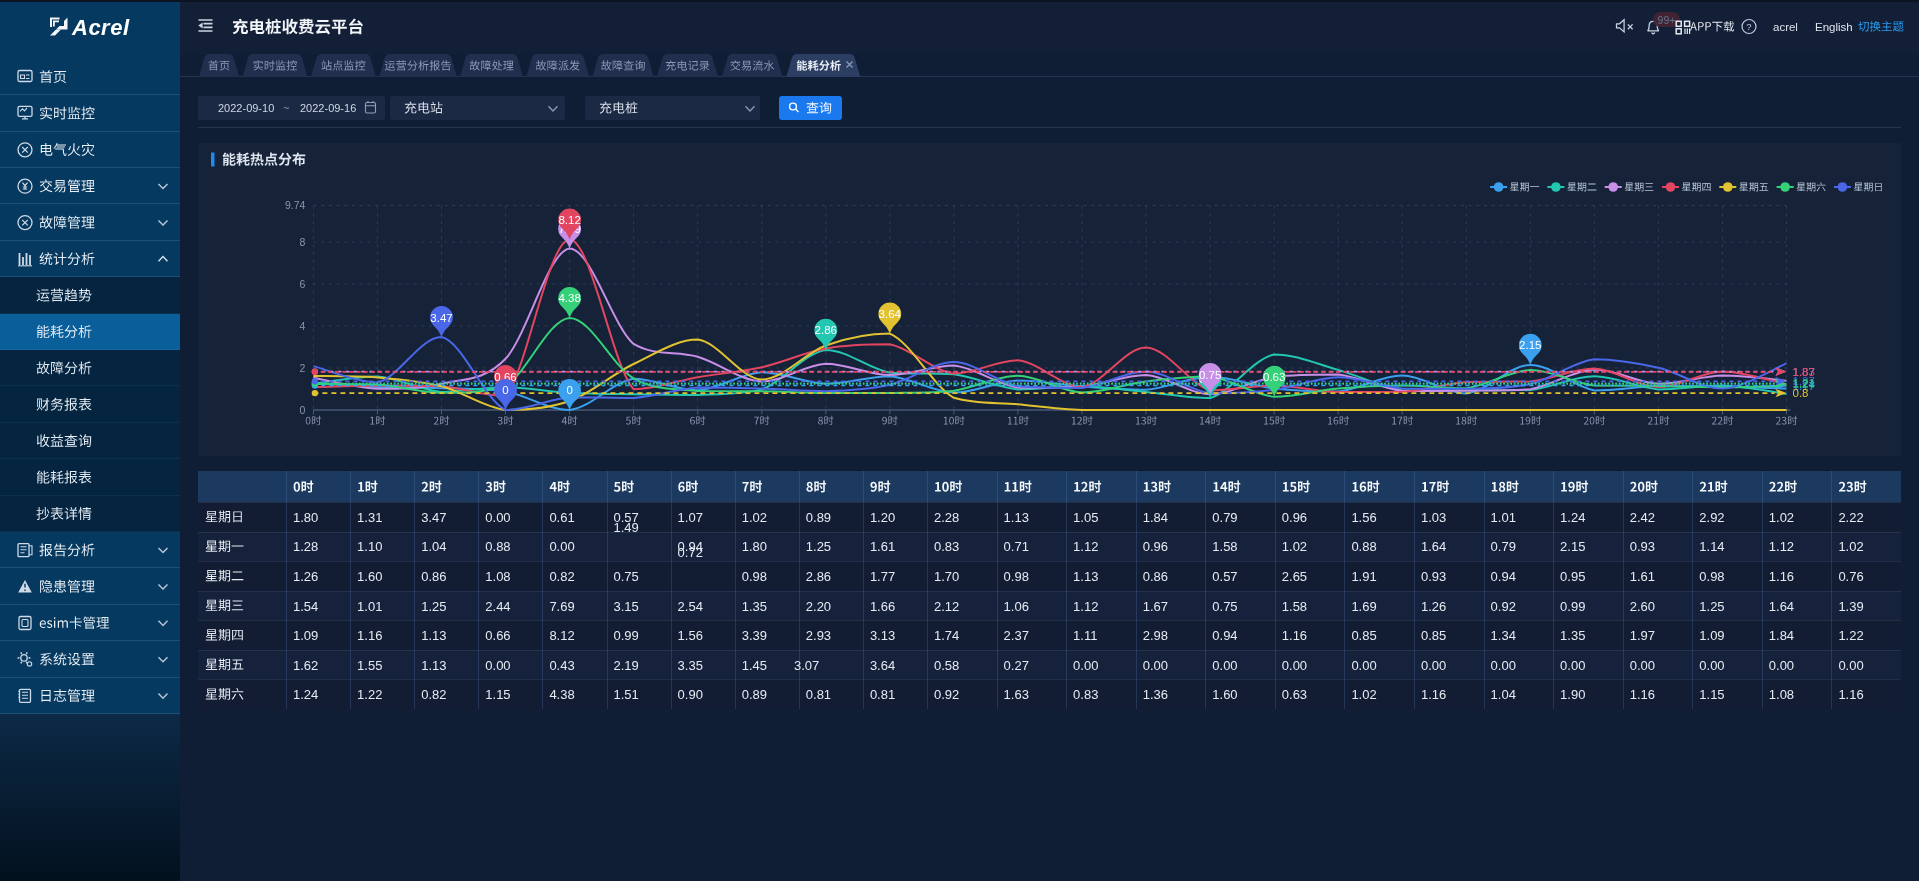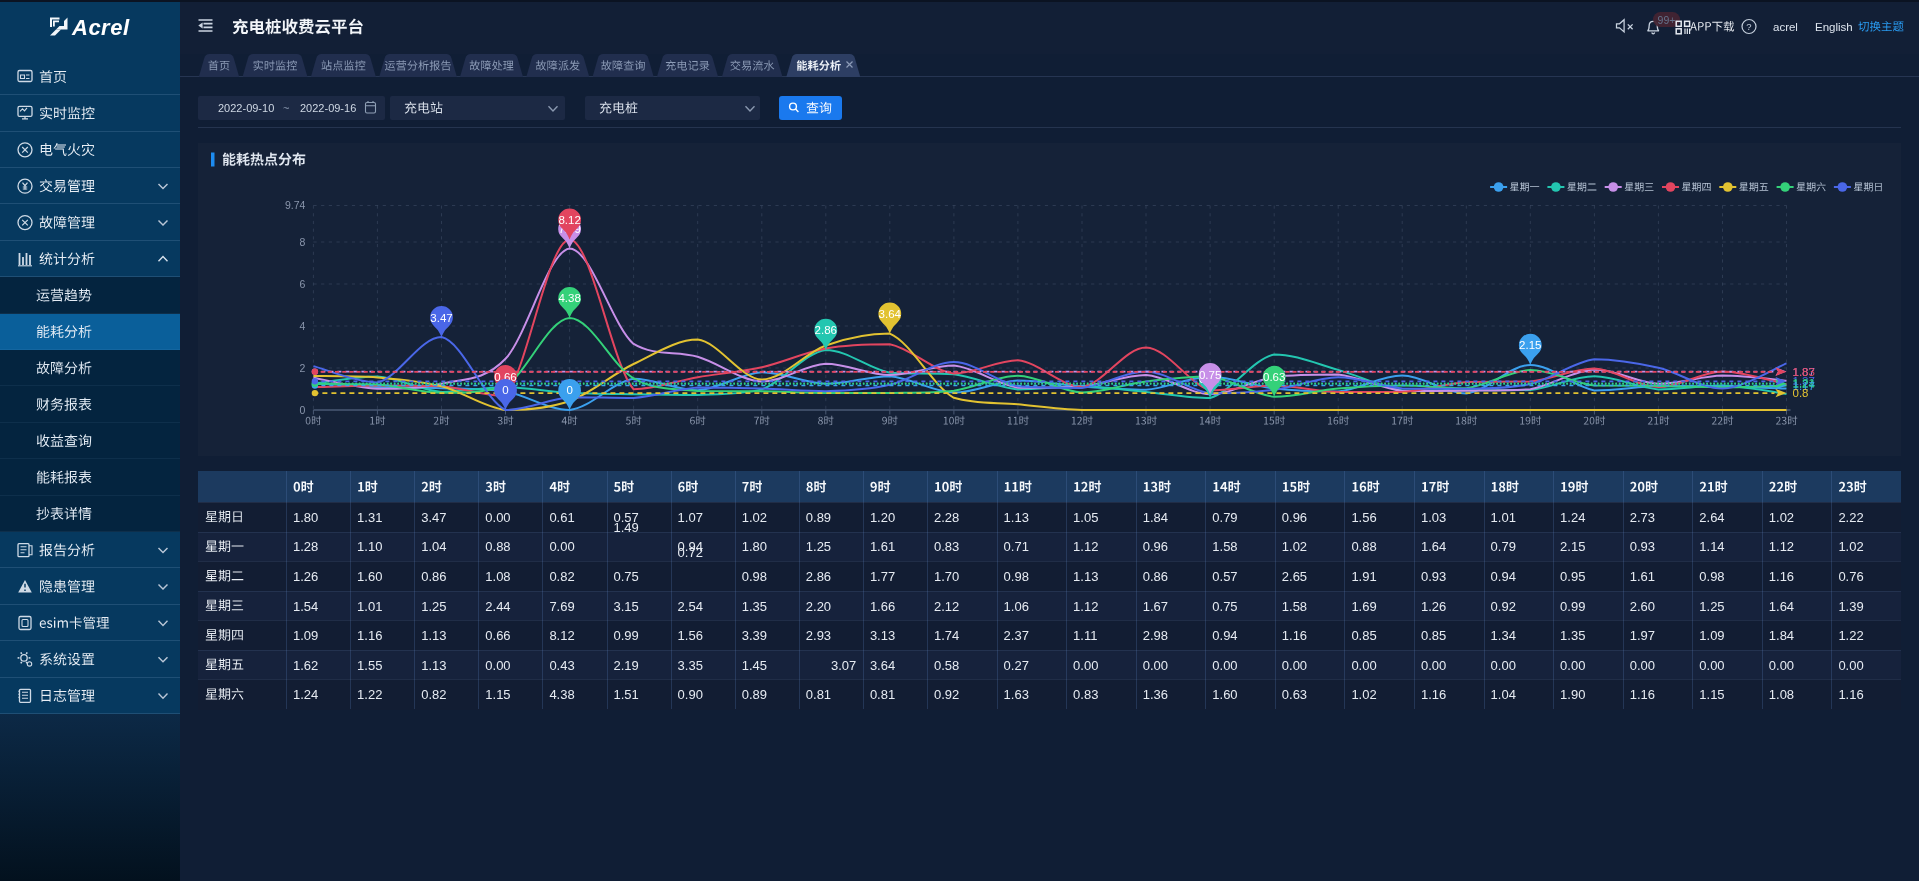--- a/index.html
+++ b/index.html
@@ -121,22 +121,22 @@
 <div class="num" style="left:934.0px;top:509.8px">2.28</div>
 <div class="num" style="left:1003.6px;top:509.8px">1.13</div>
 <div class="num" style="left:1073.1px;top:509.8px">1.05</div>
 <div class="num" style="left:1142.7px;top:509.8px">1.84</div>
 <div class="num" style="left:1212.3px;top:509.8px">0.79</div>
 <div class="num" style="left:1281.8px;top:509.8px">0.96</div>
 <div class="num" style="left:1351.4px;top:509.8px">1.56</div>
 <div class="num" style="left:1421.0px;top:509.8px">1.03</div>
 <div class="num" style="left:1490.6px;top:509.8px">1.01</div>
 <div class="num" style="left:1560.1px;top:509.8px">1.24</div>
-<div class="num" style="left:1629.7px;top:509.8px">2.73</div>
-<div class="num" style="left:1699.3px;top:509.8px">2.64</div>
+<div class="num" style="left:1629.7px;top:509.8px">2.42</div>
+<div class="num" style="left:1699.3px;top:509.8px">2.92</div>
 <div class="num" style="left:1768.8px;top:509.8px">1.02</div>
 <div class="num" style="left:1838.4px;top:509.8px">2.22</div>
 <div class="num" style="left:293.0px;top:539.4px">1.28</div>
 <div class="num" style="left:357.1px;top:539.4px">1.10</div>
 <div class="num" style="left:421.2px;top:539.4px">1.04</div>
 <div class="num" style="left:485.3px;top:539.4px">0.88</div>
 <div class="num" style="left:549.4px;top:539.4px">0.00</div>
 <div class="num" style="left:613.5px;top:520px">1.49</div>
 <div class="num" style="left:677.6px;top:539.4px">0.94</div>
 <div class="num" style="left:741.7px;top:539.4px">1.80</div>
@@ -229,21 +229,21 @@
 <div class="num" style="left:1768.8px;top:628.1px">1.84</div>
 <div class="num" style="left:1838.4px;top:628.1px">1.22</div>
 <div class="num" style="left:293.0px;top:657.6px">1.62</div>
 <div class="num" style="left:357.1px;top:657.6px">1.55</div>
 <div class="num" style="left:421.2px;top:657.6px">1.13</div>
 <div class="num" style="left:485.3px;top:657.6px">0.00</div>
 <div class="num" style="left:549.4px;top:657.6px">0.43</div>
 <div class="num" style="left:613.5px;top:657.6px">2.19</div>
 <div class="num" style="left:677.6px;top:657.6px">3.35</div>
 <div class="num" style="left:741.7px;top:657.6px">1.45</div>
-<div class="num" style="left:831px;top:657.6px">3.07</div>
+<div class="num" style="left:794px;top:657.6px">3.07</div>
 <div class="num" style="left:869.9px;top:657.6px">3.64</div>
 <div class="num" style="left:934.0px;top:657.6px">0.58</div>
 <div class="num" style="left:1003.6px;top:657.6px">0.27</div>
 <div class="num" style="left:1073.1px;top:657.6px">0.00</div>
 <div class="num" style="left:1142.7px;top:657.6px">0.00</div>
 <div class="num" style="left:1212.3px;top:657.6px">0.00</div>
 <div class="num" style="left:1281.8px;top:657.6px">0.00</div>
 <div class="num" style="left:1351.4px;top:657.6px">0.00</div>
 <div class="num" style="left:1421.0px;top:657.6px">0.00</div>
 <div class="num" style="left:1490.6px;top:657.6px">0.00</div>

